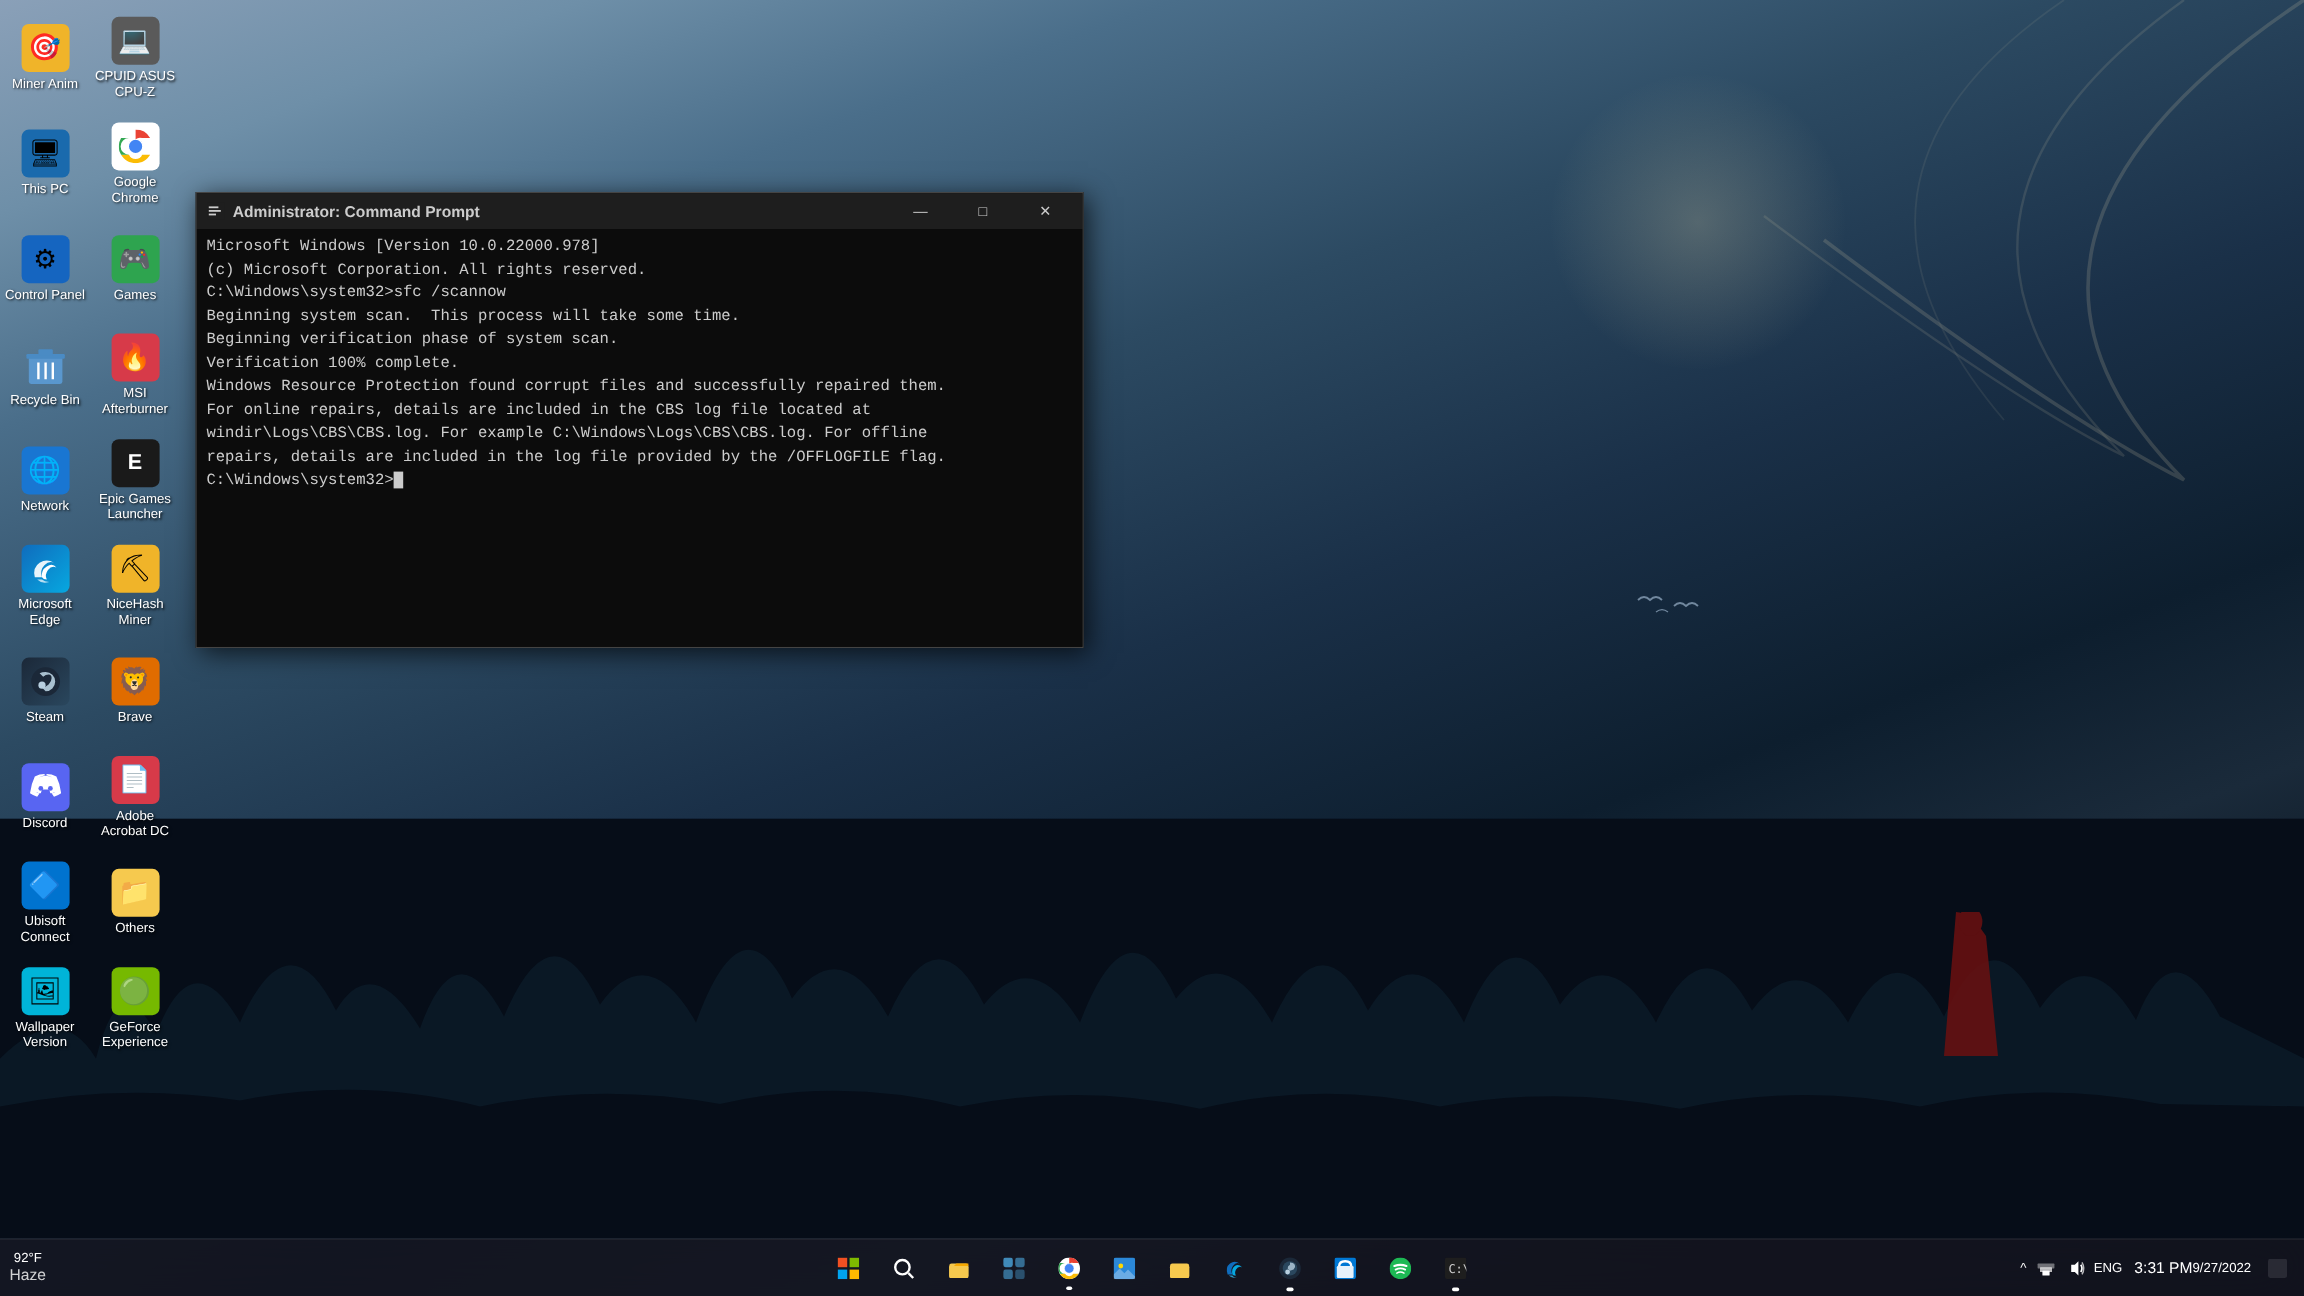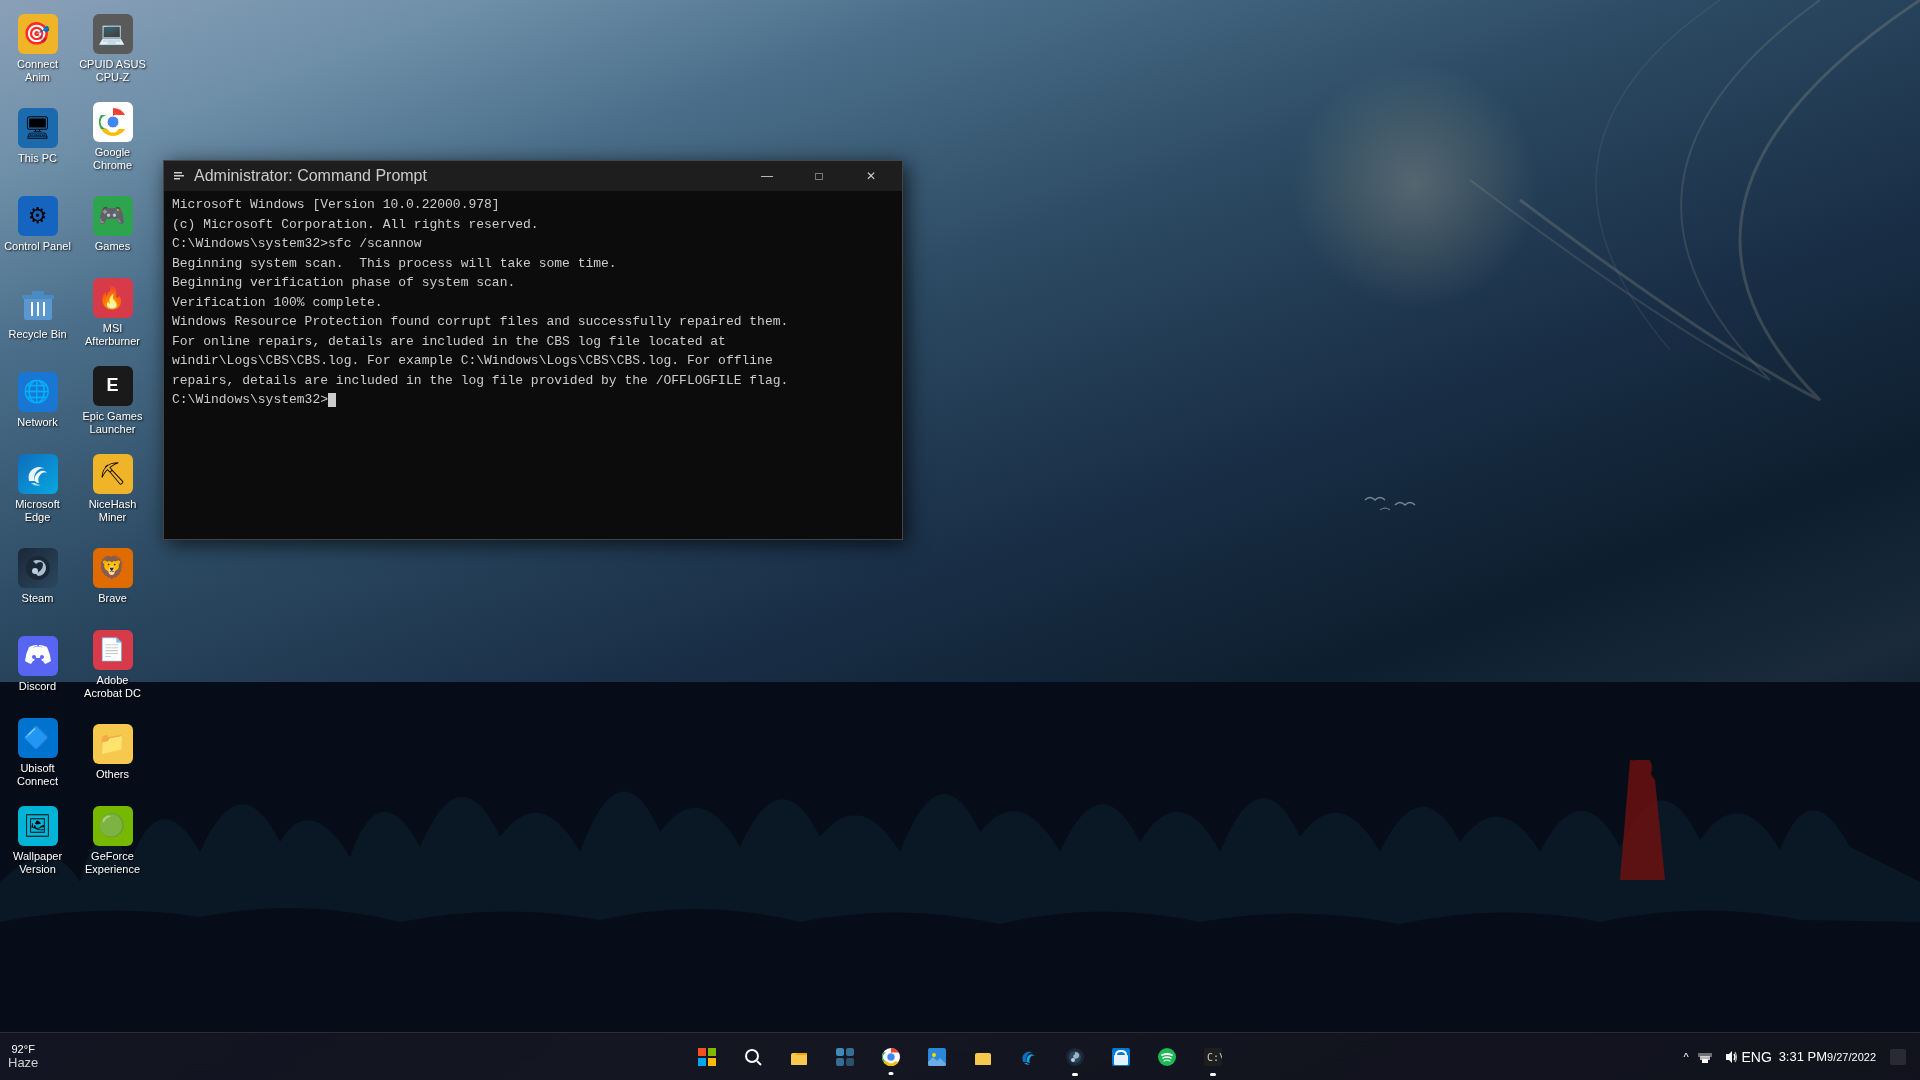--- a/index.html
+++ b/index.html
@@ -101,21 +101,22 @@
       height: 16px;
       display: flex;
       align-items: center;
       justify-content: center;
       font-size: 12px;
     }
 
     #cmd-titlebar-title {
       flex: 1;
       color: #cccccc;
-      font-size: 16px;
+      font-size: 13px;
+      font-weight: bold;
     }
 
     .cmd-btn {
       width: 46px;
       height: 30px;
       display: flex;
       align-items: center;
       justify-content: center;
       font-size: 12px;
       color: #cccccc;
@@ -280,21 +281,21 @@
     <svg style="position:absolute;bottom:200px;right:250px;width:55px;height:120px;opacity:0.85" viewBox="0 0 55 120">
       <path d="M15,0 Q27,0 40,20 L50,120 L5,120 Z" fill="#6b1010"></path>
       <ellipse cx="27" cy="8" rx="10" ry="12" fill="#6b1010"></ellipse>
     </svg>
   </div>
 
   <div id="desktop-icons">
 
     <div class="desktop-icon" style="position:absolute;top:5px;left:0px;">
       <div class="icon-img ic-yellow">🎯</div>
-      <span class="icon-label">Connect Anim</span>
+      <span class="icon-label">Miner Anim</span>
     </div>
 
     <div class="desktop-icon" style="position:absolute;top:5px;left:75px;">
       <div class="icon-img ic-gray">💻</div>
       <span class="icon-label">CPUID ASUS CPU-Z</span>
     </div>
 
     <div class="desktop-icon" style="position:absolute;top:93px;left:0px;">
       <div class="icon-img ic-blue" style="background:#1a6aad;">🖥</div>
       <span class="icon-label">This PC</span>
@@ -566,21 +567,21 @@
             <rect x="1" y="4" width="14" height="4" rx="0.5" fill="white" opacity="0.4"></rect>
           </svg>
       </div>
       <div class="tray-icon">
         <svg width="16" height="16" viewBox="0 0 16 16">
             <path d="M3,5 L6,5 L9,2 L9,14 L6,11 L3,11 Z" fill="white"></path>
             <path d="M11,5 Q13,8 11,11" stroke="white" stroke-width="1.5" fill="none"></path>
             <path d="M12,3 Q15,8 12,13" stroke="white" stroke-width="1.2" fill="none" opacity="0.7"></path>
           </svg>
       </div>
-      <div class="tray-icon" style="font-size:14px;">ENG</div>
+      <div class="tray-icon" style="font-size:11px;">ENG</div>
       <div class="clock">
         <span class="clock-time">3:31 PM</span>
         <span class="clock-date">9/27/2022</span>
       </div>
       <div class="tray-icon">
         <svg width="16" height="16" viewBox="0 0 16 16">
             <rect width="16" height="16" rx="2" fill="rgba(255,255,255,0.1)"></rect>
           </svg>
       </div>
     </div>

